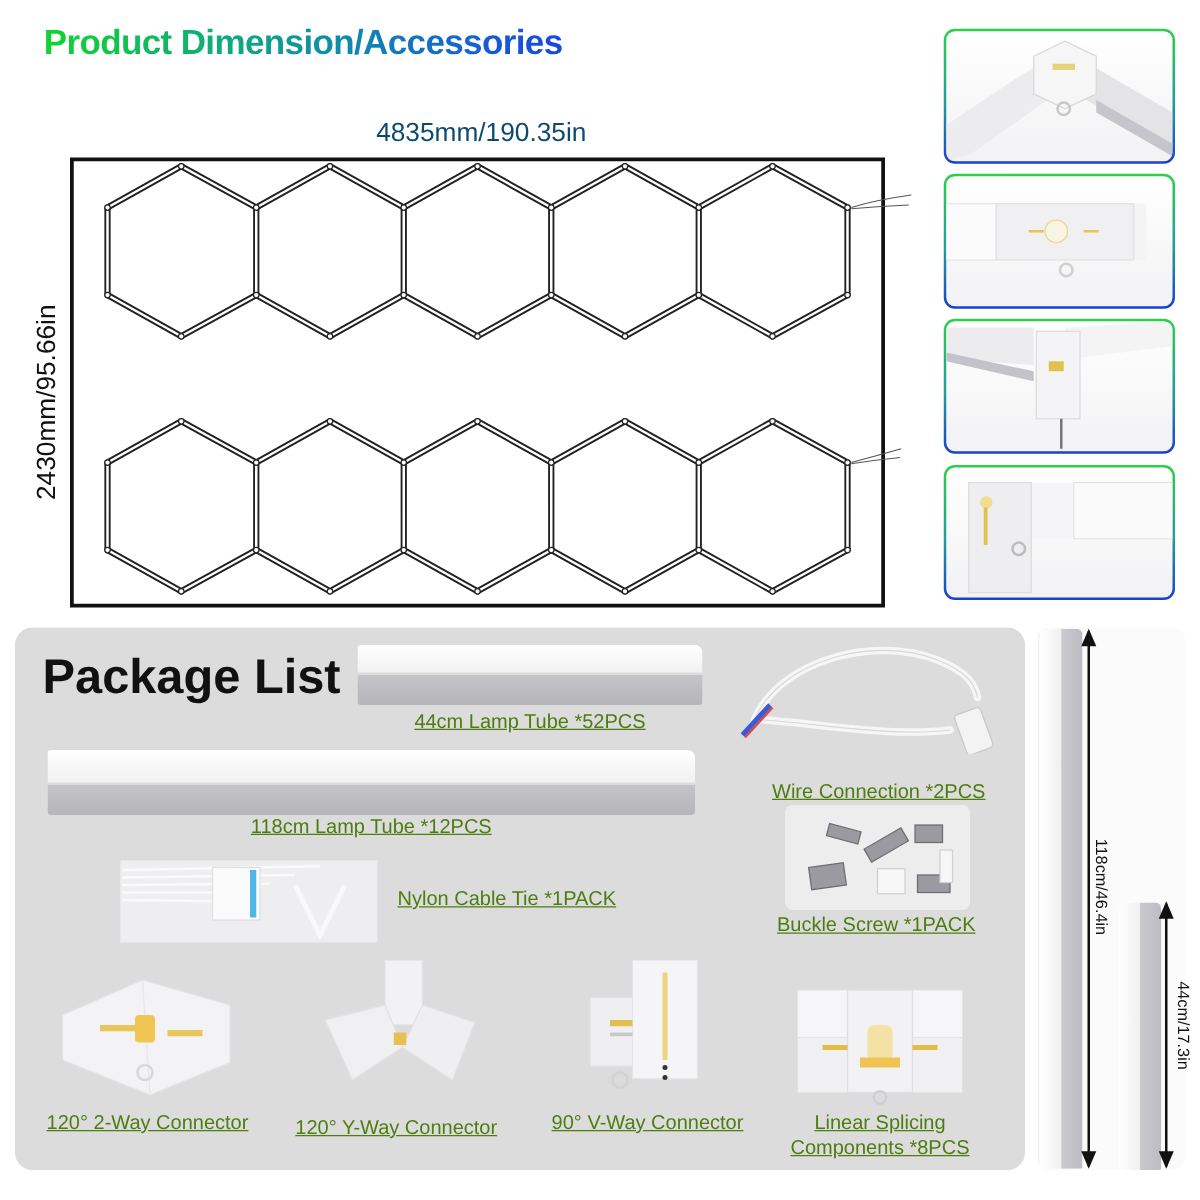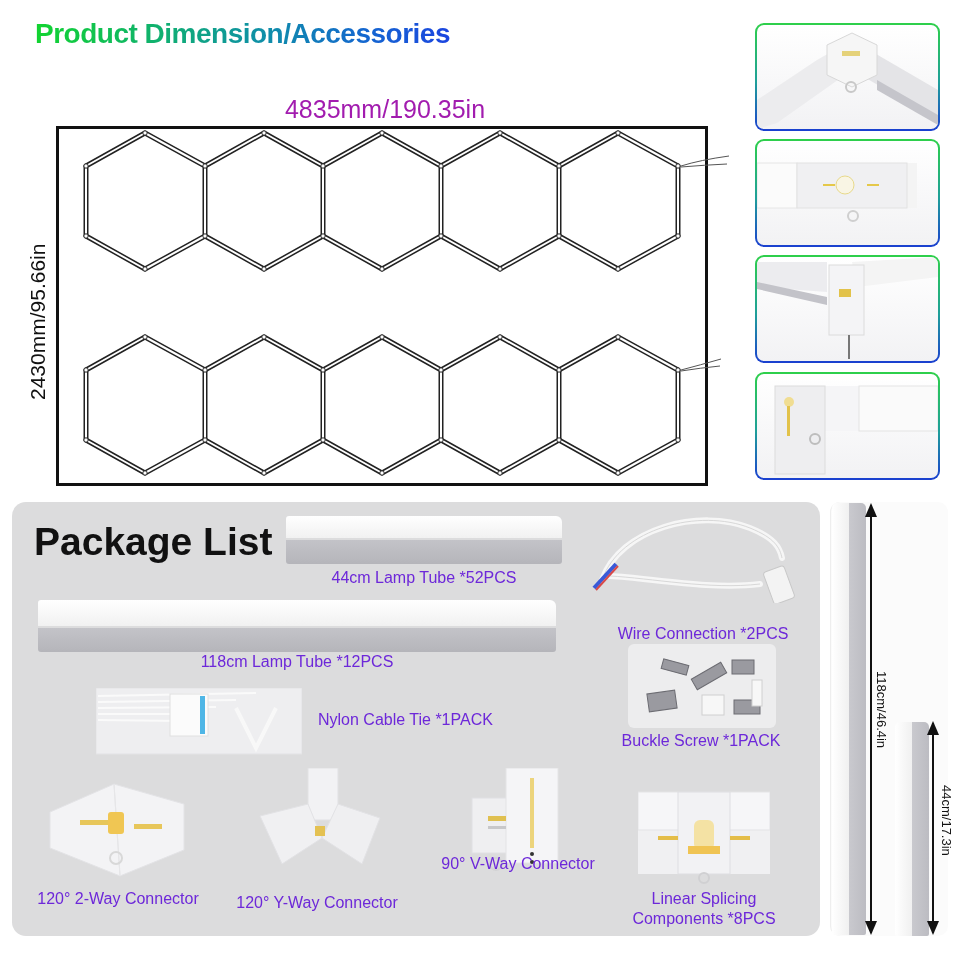--- a/index.html
+++ b/index.html
@@ -7,21 +7,21 @@
   body { position: relative; font-family: "Liberation Sans", sans-serif; color: #111; }
 
   .title {
     position: absolute; left: 35px; top: 18px;
     font-family: "Liberation Sans", sans-serif; font-weight: bold; font-size: 28px;
     letter-spacing: -0.5px; white-space: nowrap;
     background: linear-gradient(90deg, #12d430 0%, #10b070 30%, #0f8fa8 55%, #1466d0 80%, #1b45e0 100%);
     -webkit-background-clip: text; background-clip: text; color: transparent;
   }
 
-  .dim-width { position: absolute; left: 0; width: 770px; top: 95px; text-align: center; font-size: 25px; color: #a21caf; }
+  .dim-width { position: absolute; left: 0; width: 770px; top: 95px; text-align: center; font-size: 21px; color: #0c4a6e; }
   .dim-height {
     position: absolute; left: 26px; top: 400px; font-size: 21px; color: #111;
     transform-origin: 0 0; transform: rotate(-90deg); white-space: nowrap;
   }
   .frame {
     position: absolute; left: 56px; top: 126px; width: 652px; height: 360px;
     border: 3px solid #111; background: #fff;
   }
   .hex-svg { position: absolute; left: 0; top: 0; }
 
@@ -38,21 +38,21 @@
   .pkg-panel {
     position: absolute; left: 12px; top: 502px; width: 808px; height: 434px;
     background: #dcdcdd; border-radius: 14px;
   }
   .right-panel {
     position: absolute; left: 830px; top: 502px; width: 118px; height: 434px;
     background: #fbfbfb; border-radius: 10px; border-left: 1px solid #eee;
   }
   .pkg-title { position: absolute; left: 34px; top: 520px; font-weight: bold; font-size: 39px; color: #111; }
 
-  .label { position: absolute; font-size: 16px; color: #6d28d9; text-align: center; line-height: 20px; white-space: nowrap; }
+  .label { position: absolute; font-size: 16px; color: #4d7c0f; text-align: center; line-height: 20px; white-space: nowrap; text-decoration: underline; }
 
   .tube { position: absolute; border-radius: 3px 6px 3px 3px; overflow: hidden; }
   .tube .top { position: absolute; left: 0; right: 0; top: 0; background: linear-gradient(180deg, #ffffff, #f1f1f1); }
   .tube .bot { position: absolute; left: 0; right: 0; bottom: 0; background: linear-gradient(180deg, #c3c3c8, #b5b5ba); }
 
   .vtube { position: absolute; overflow: hidden; border-radius: 5px 5px 2px 2px; }
   .vtube .l { position: absolute; top: 0; bottom: 0; left: 0; background: linear-gradient(90deg, #ffffff, #f0f0f0); }
   .vtube .r { position: absolute; top: 0; bottom: 0; right: 0; background: linear-gradient(90deg, #c9c9ce, #bcbcc2); }
 
   .arrow-v { position: absolute; width: 2px; background: #111; }
@@ -252,21 +252,21 @@
 <svg class="product" style="left:466px;top:768px;" width="100" height="112" viewBox="0 0 100 112">
   <rect x="6" y="30" width="40" height="55" fill="#efeff1" stroke="#e0e0e3"></rect>
   <rect x="40" y="0" width="52" height="95" fill="#f5f5f7" stroke="#e4e4e6"></rect>
   <rect x="22" y="48" width="18" height="5" fill="#e0c050"></rect>
   <rect x="22" y="58" width="18" height="3" fill="#c8c8ca"></rect>
   <rect x="64" y="10" width="4" height="70" fill="#ecd47c"></rect>
   <circle cx="66" cy="86" r="2" fill="#333"></circle>
   <circle cx="66" cy="94" r="2" fill="#333"></circle>
   <circle cx="30" cy="96" r="6" fill="none" stroke="#d3d3d5" stroke-width="2"></circle>
 </svg>
-<div class="label" style="left:420px;width:196px;top:854px;">
+<div class="label" style="left:420px;width:196px;top:889px;">
   <div>90° V-Way Connector</div>
 </div>
 
 <svg class="product" style="left:638px;top:790px;" width="132" height="96" viewBox="0 0 132 96">
   <rect x="0" y="2" width="132" height="82" fill="#f0f0f2"></rect>
   <rect x="0" y="2" width="132" height="38" fill="#f6f6f8" stroke="#e3e3e6"></rect>
   <rect x="40" y="2" width="52" height="82" fill="#f2f2f4" stroke="#dedee2"></rect>
   <rect x="20" y="46" width="20" height="4" fill="#e4bd48"></rect>
   <rect x="92" y="46" width="20" height="4" fill="#e4bd48"></rect>
   <rect x="56" y="30" width="20" height="30" rx="6" fill="#f4e2a4"></rect>

